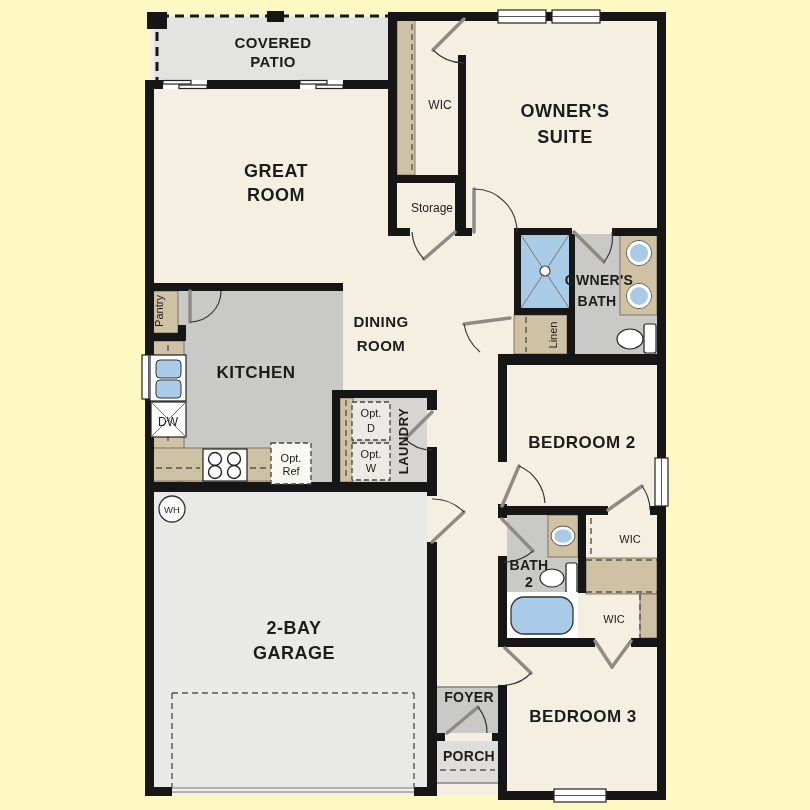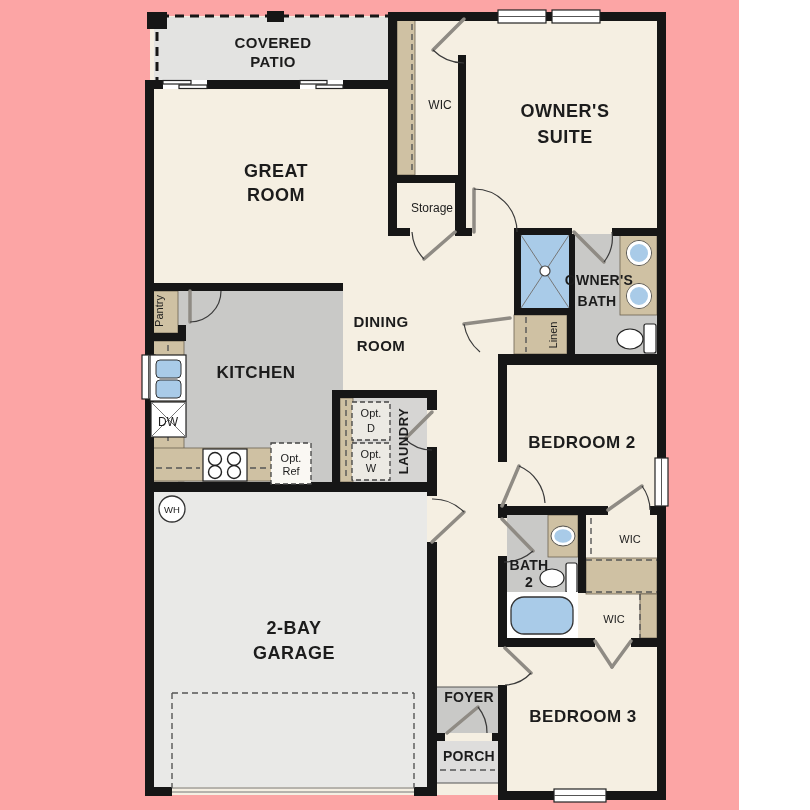--- a/index.html
+++ b/index.html
@@ -1,16 +1,16 @@
 <!DOCTYPE html>
 <html><head>
 <meta charset="utf-8">
 <style>
   html,body{margin:0;padding:0;background:#ffffff;}
-  .stage{width:739px;height:810px;position:relative;background:#fca5a5;}
+  .stage{width:810px;height:810px;position:relative;background:#fef9c3;}
   svg{display:block;}
   text{font-family:"Liberation Sans","DejaVu Sans",sans-serif;fill:#1c1c1c;}
   .lbl-big{font-size:18px;font-weight:bold;letter-spacing:.5px;}
   .lbl-med{font-size:15px;font-weight:bold;letter-spacing:.4px;}
   .lbl-bath{font-size:14px;font-weight:bold;letter-spacing:.3px;}
   .lbl-sm{font-size:12px;}
   .lbl-xs{font-size:11px;}
   .lbl-wh{font-size:9.5px;}
   .lbl-laundry{font-size:13px;font-weight:bold;letter-spacing:.5px;}
   .wall{fill:#161616;}

